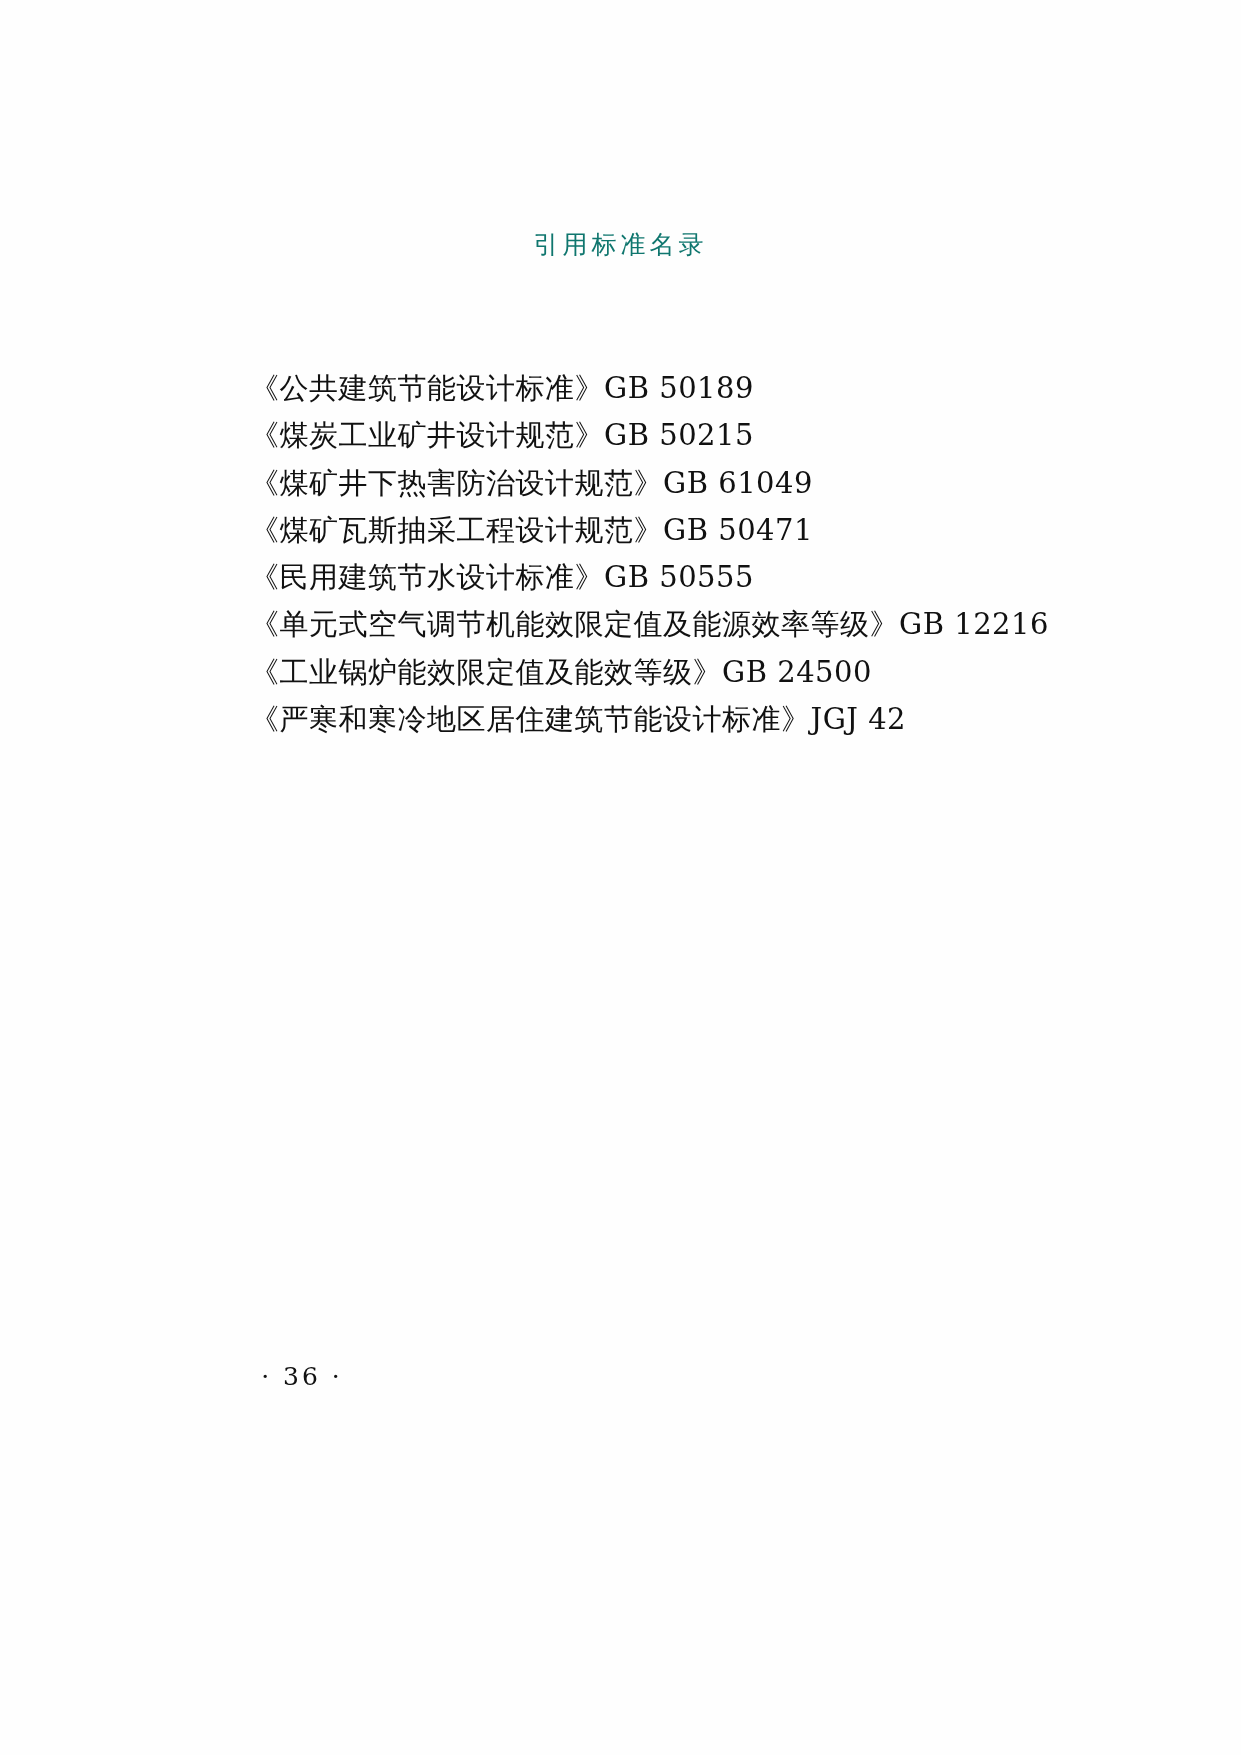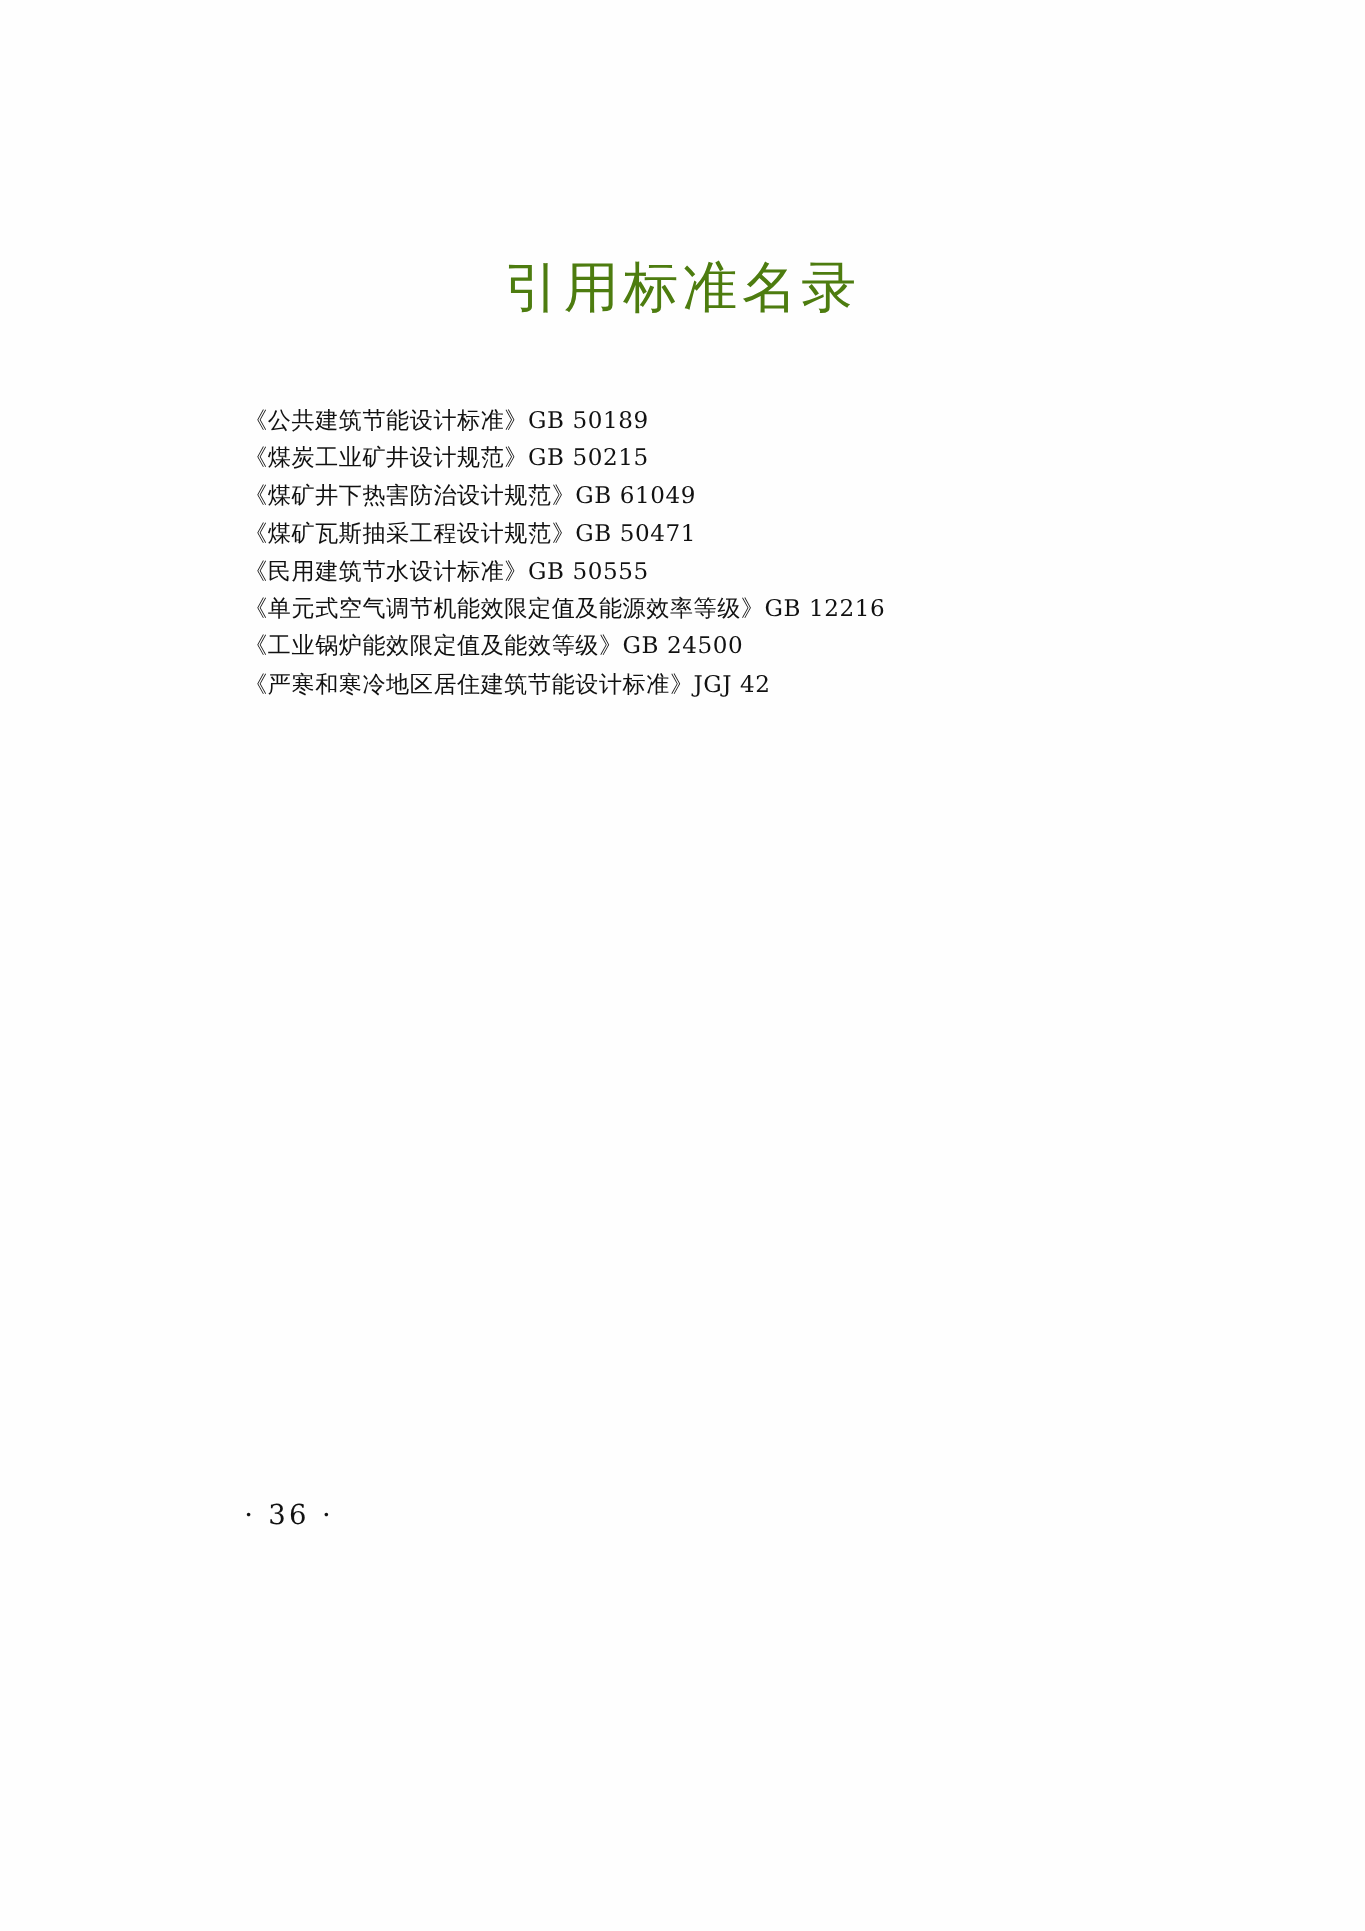--- a/index.html
+++ b/index.html
@@ -19,44 +19,46 @@
     position: absolute;
     inset: 0;
     background: #fefefe;
   }
   .page-title {
     position: absolute;
     top: 228px;
     left: 0;
     right: 0;
     text-align: center;
-    font-size: 50px;
+    font-size: 25px;
     letter-spacing: 4px;
     font-weight: 500;
     font-family: "DejaVu Sans", "Liberation Sans", sans-serif;
-    color: #4d7c0f;
+    color: #0f766e;
   }
   .std-list {
     position: absolute;
     top: 365px;
     left: 222px;
     width: 860px;
   }
   .std-item {
-    font-size: 21px;
+    font-size: 29px;
     line-height: 1.63;
     white-space: nowrap;
     color: #111111;
     letter-spacing: 0.5px;
+    margin-left: 28px;
   }
   .page-number {
     position: absolute;
     top: 1362px;
     left: 222px;
     width: 160px;
+    text-align: center;
     font-size: 25px;
     letter-spacing: 3px;
     color: #111111;
   }
 </style>
 </head>
 <body>
 
 <div class="page">
 

